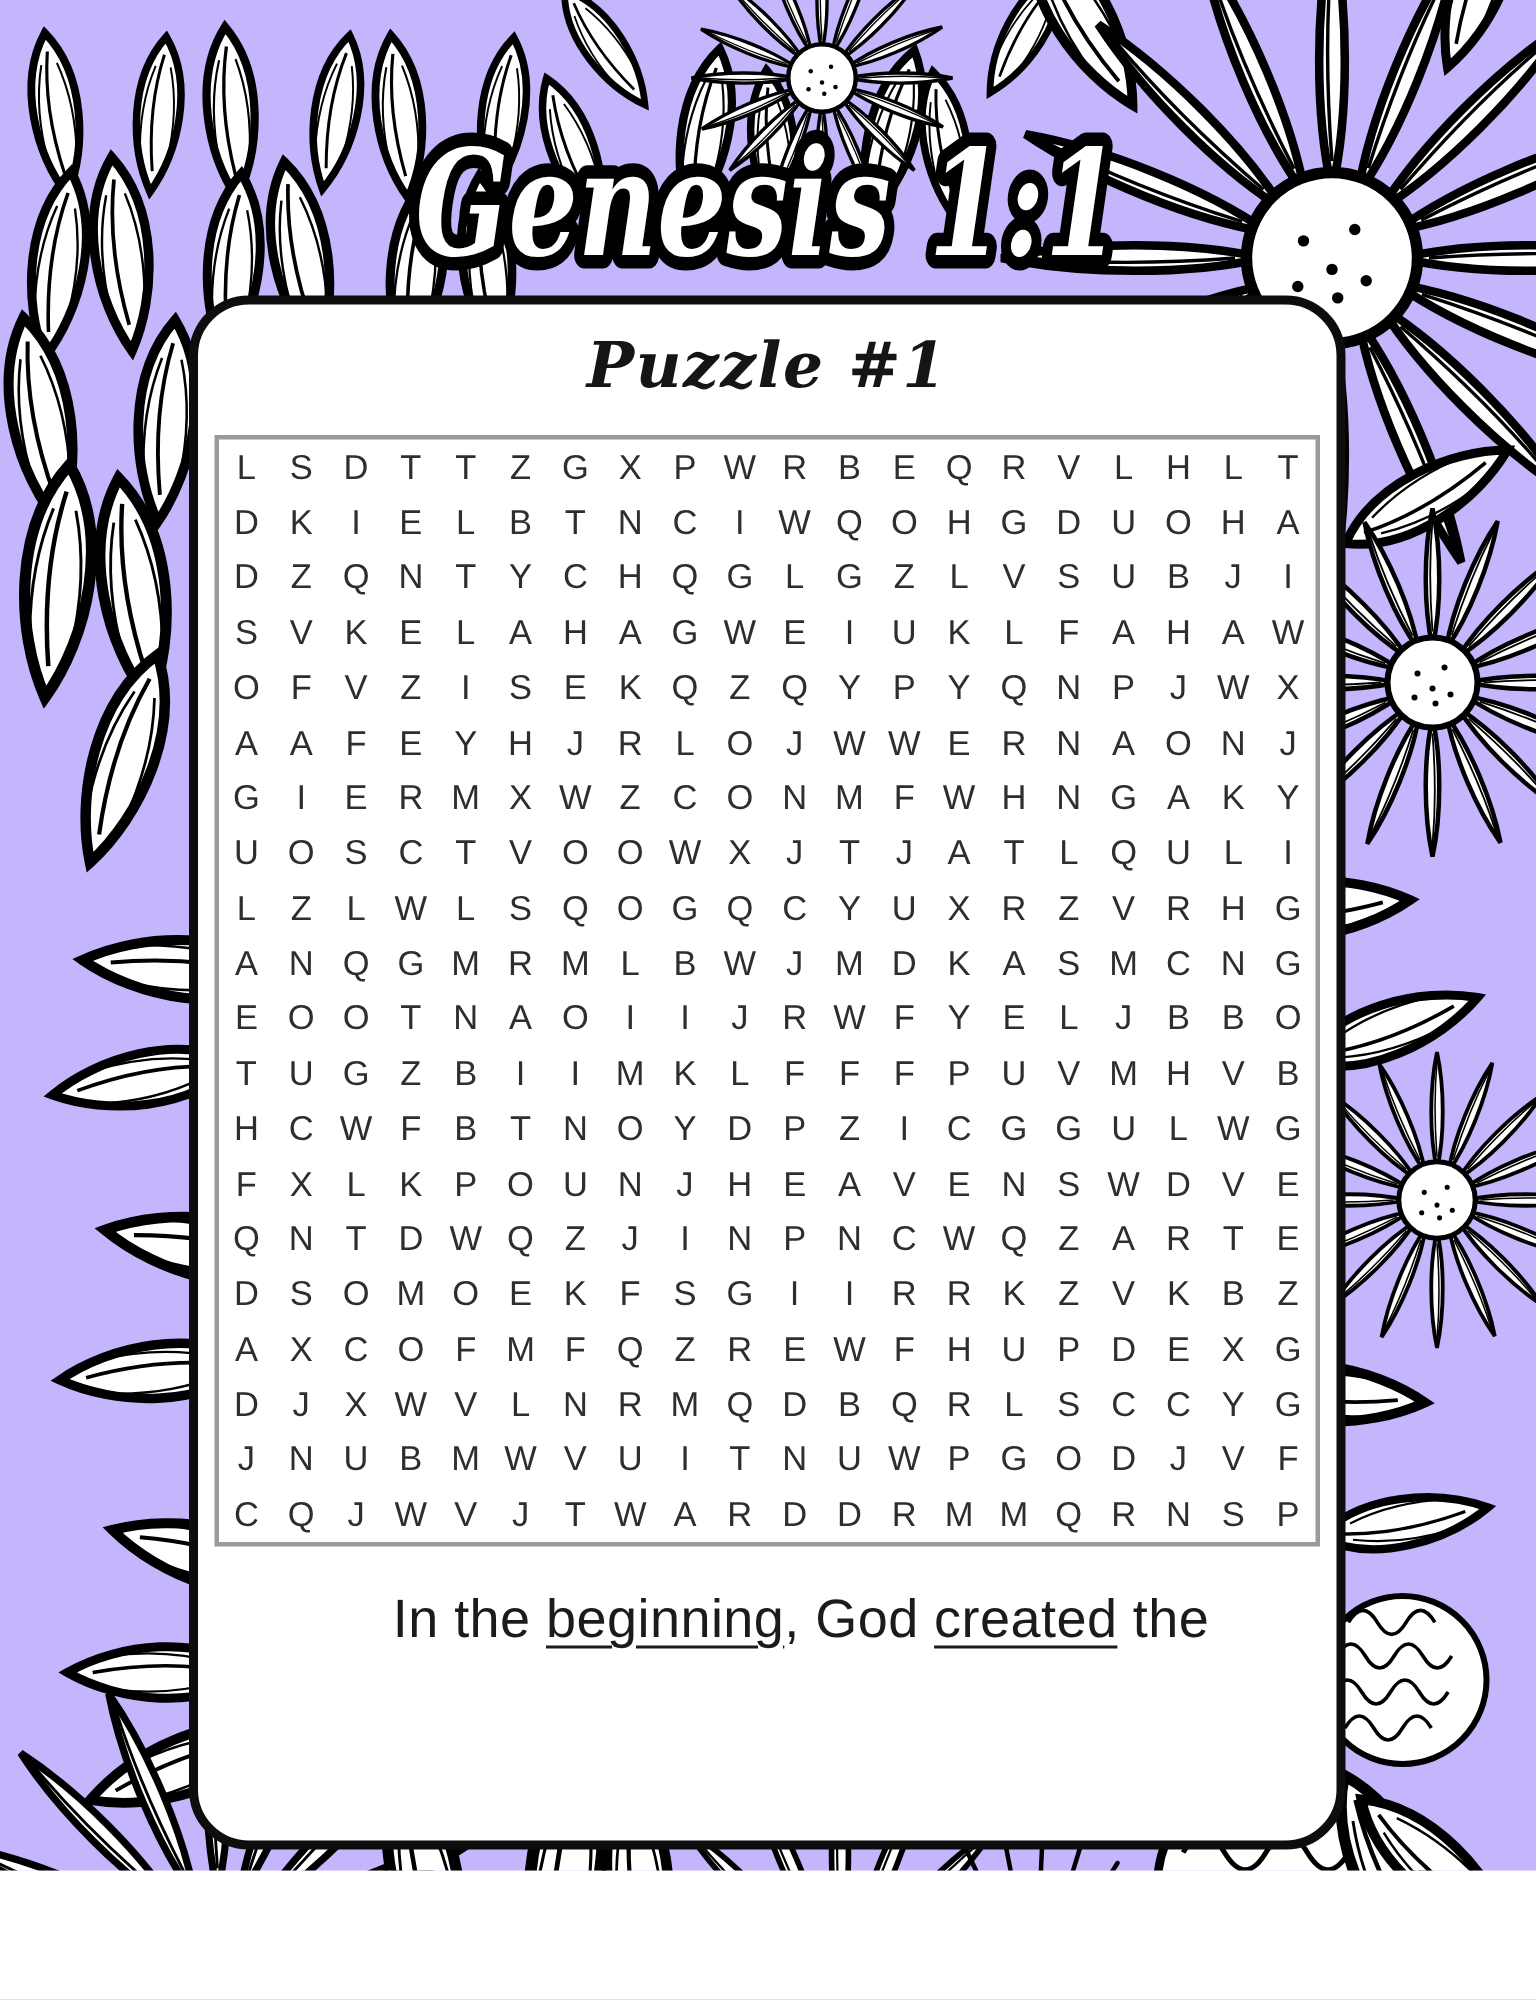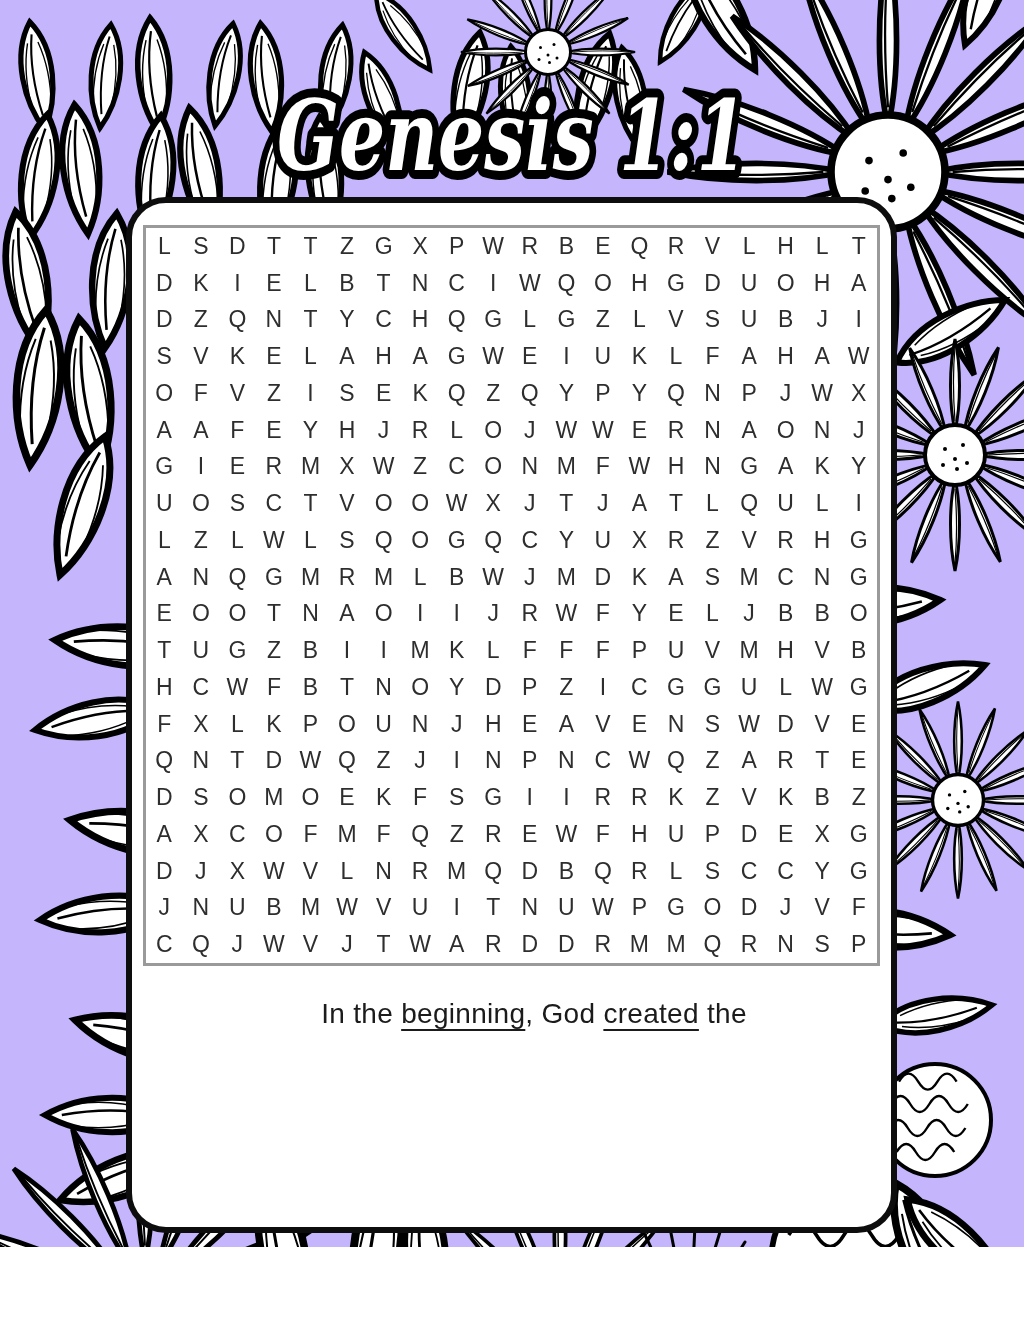--- a/index.html
+++ b/index.html
@@ -28,21 +28,21 @@
   }
   .grid-row{display:grid;grid-template-columns:repeat(20,1fr);}
   .grid-cell{
     display:flex;align-items:center;justify-content:center;
     font-family:"Liberation Sans","DejaVu Sans",sans-serif;
     font-size:23px;color:#2e2e2e;line-height:1;
   }
   .verse{
     margin-top:26px;text-align:center;
     font-family:"Liberation Sans","DejaVu Sans",sans-serif;
-    font-size:28px;color:#1b1b1b;line-height:44px;letter-spacing:0.3px;padding-left:45px;
+    font-size:36px;color:#1b1b1b;line-height:44px;letter-spacing:0.3px;padding-left:45px;
   }
   .verse .u{
     text-decoration:underline;
     text-decoration-thickness:2px;
     text-underline-offset:6px;
   }
 </style>
 </head>
 <body>
 
@@ -165,20 +165,21 @@
     <use href="#pom" transform="translate(852 1258) scale(1.15)"></use>
     <use href="#pp" transform="translate(962 1325) rotate(-25) scale(1.5)"></use>
     <use href="#pp" transform="translate(1008 1290) rotate(-48) scale(1.3)"></use>
   </svg>
 
   <svg class="title-wrap" viewBox="0 0 1024 170">
     <text x="512" y="118" text-anchor="middle" font-family="DejaVu Serif, Liberation Serif, serif" font-style="italic" font-weight="bold" font-size="98" fill="#ffffff" stroke="#000000" stroke-width="18" stroke-linejoin="round" paint-order="stroke" textLength="470" lengthAdjust="spacingAndGlyphs">Genesis 1:1</text>
   </svg>
 
   <div class="card">
+    <div class="heading">Puzzle #1</div>
     <div class="grid-frame" id="grid">
         <div class="grid-row">
           <div class="grid-cell">L</div>
           <div class="grid-cell">S</div>
           <div class="grid-cell">D</div>
           <div class="grid-cell">T</div>
           <div class="grid-cell">T</div>
           <div class="grid-cell">Z</div>
           <div class="grid-cell">G</div>
           <div class="grid-cell">X</div>

